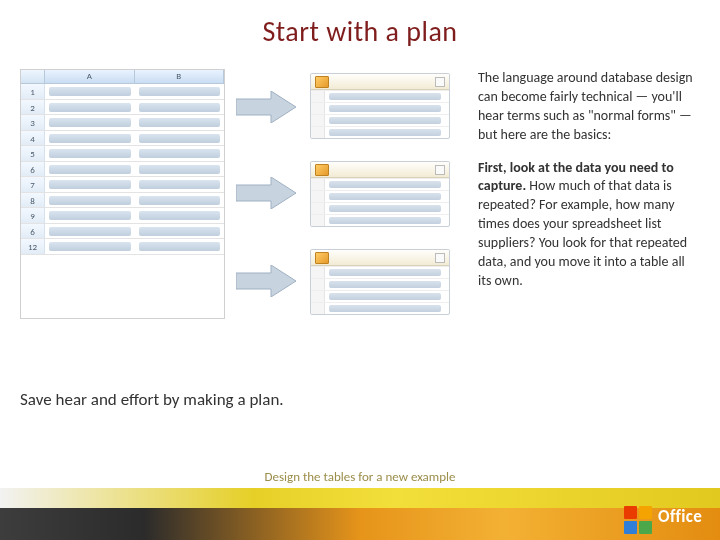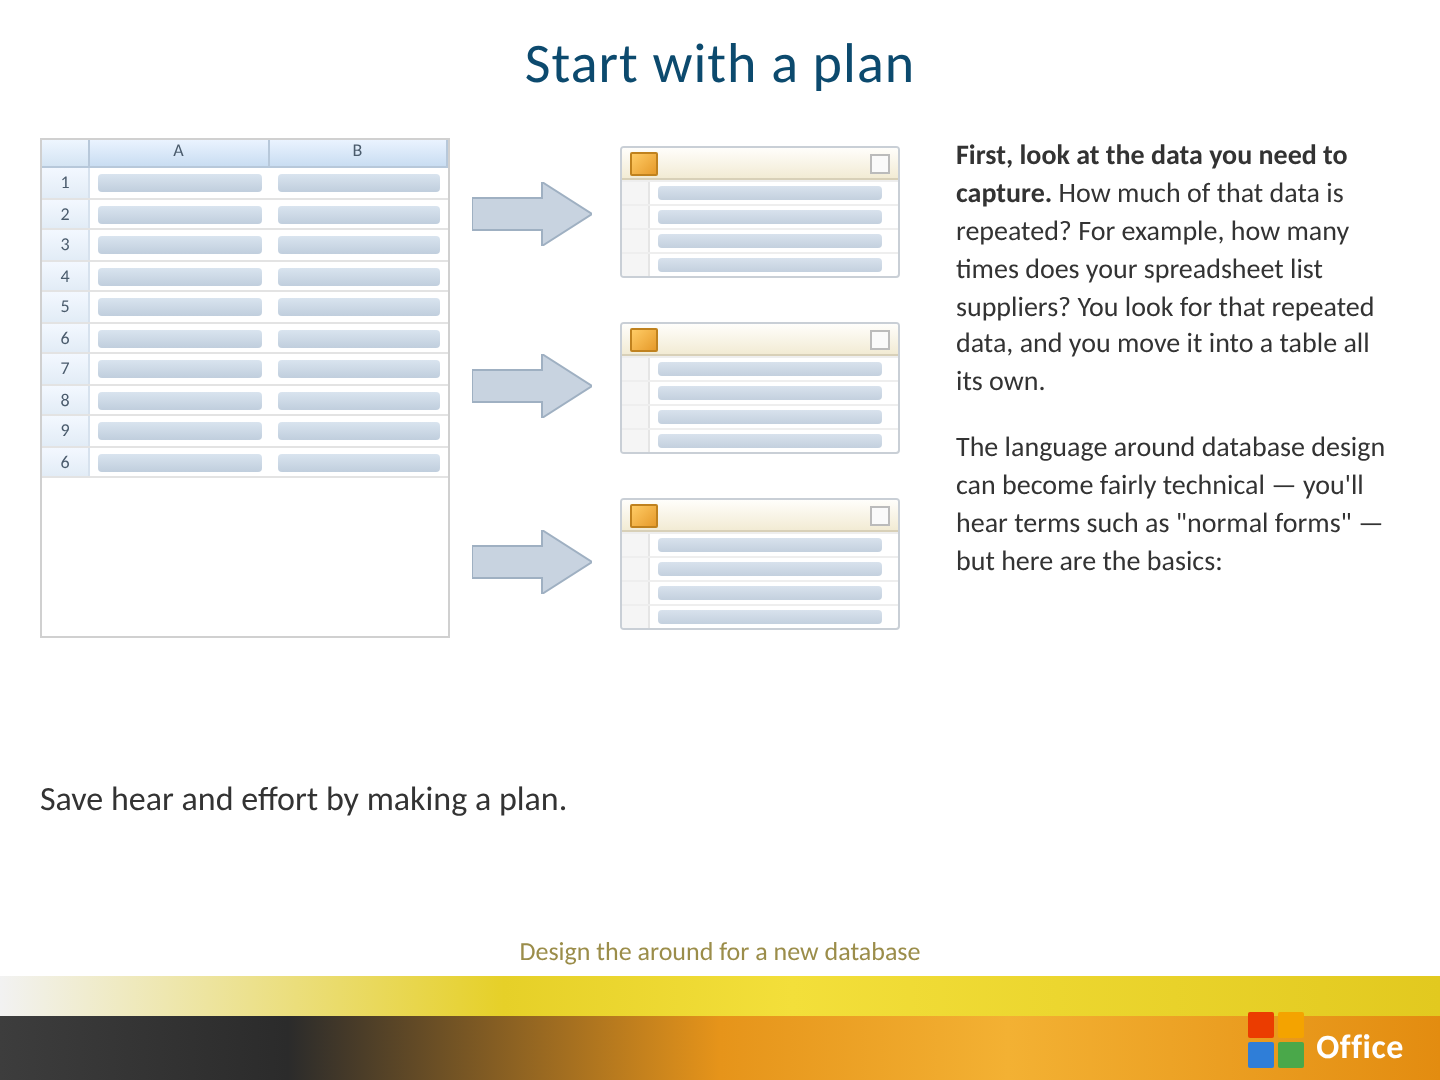--- a/index.html
+++ b/index.html
@@ -9,21 +9,21 @@
     background: #fff;
     font-family: "Segoe UI", Calibri, Arial, sans-serif;
     position: relative;
     overflow: hidden;
     color: #333;
   }
   .title {
     text-align: center;
     font-size: 28px;
     font-weight: 400;
-    color: #0c4a6e;
+    color: #7f1d1d;
     padding-top: 14px;
     letter-spacing: 0.5px;
   }
   .content {
     display: flex;
     padding: 20px 20px 0 20px;
     gap: 28px;
   }
   .left-col { width: 430px; }
   .right-col { width: 215px; font-size: 14px; line-height: 1.35; }
@@ -106,21 +106,21 @@
     font-size: 13px;
     color: #9b8d4a;
     font-style: italic;
   }
   .footer span { font-style: normal; }
   .office-logo {
     position:absolute;
     right: 18px;
     bottom: 6px;
     display:flex;
-    align-items:flex-end;
+    align-items:flex-start;
     gap:6px;
     z-index:5;
     margin-top:16px;
   }
   .office-logo .tiles {
     width:28px; height:28px;
     display:grid; grid-template-columns:1fr 1fr; grid-template-rows:1fr 1fr; gap:2px;
   }
   .office-logo .tiles div { border-radius:1px; }
   .tq1 { background:#eb3c00; }
@@ -188,20 +188,25 @@
             <div class="sheet-row">
               <div class="rn">9</div>
               <div class="bar"></div>
               <div class="bar"></div>
             </div>
             <div class="sheet-row">
               <div class="rn">6</div>
               <div class="bar"></div>
               <div class="bar"></div>
             </div>
+            <div class="sheet-row">
+              <div class="rn">12</div>
+              <div class="bar"></div>
+              <div class="bar"></div>
+            </div>
           </div>
       </div>
 
       <div class="arrow a1">
         <svg viewBox="0 0 60 32">
             <polygon points="0,8 35,8 35,0 60,16 35,32 35,24 0,24" fill="#c8d3e0" stroke="#9fb0c2" stroke-width="1"></polygon>
           </svg>
       </div>
       <div class="arrow a2">
         <svg viewBox="0 0 60 32">
@@ -278,26 +283,26 @@
         <div class="tbl-row">
             <div class="lead"></div>
             <div class="cell"></div>
           </div>
       </div>
     </div>
     <div class="caption">Save hear and effort by making a plan.</div>
   </div>
 
   <div class="right-col">
+    <p>The language around database design can become fairly technical — you'll hear terms such as "normal forms" — but here are the basics:</p>
     <p><b>First, look at the data you need to capture.</b><span> How much of that data is repeated? For example, how many times does your spreadsheet list suppliers? You look for that repeated data, and you move it into a table all its own.</span></p>
-    <p>The language around database design can become fairly technical — you'll hear terms such as "normal forms" — but here are the basics:</p>
   </div>
 </div>
 
-<div class="footer"><span>Design the around for a new database</span></div>
+<div class="footer"><span>Design the tables for a new example</span></div>
 
 <div class="ribbon">
   <div class="ribbon-top"></div>
   <div class="ribbon-bot"></div>
 </div>
 
 <div class="office-logo">
   <div class="tiles">
     <div class="tq1"></div>
       <div class="tq2"></div>

